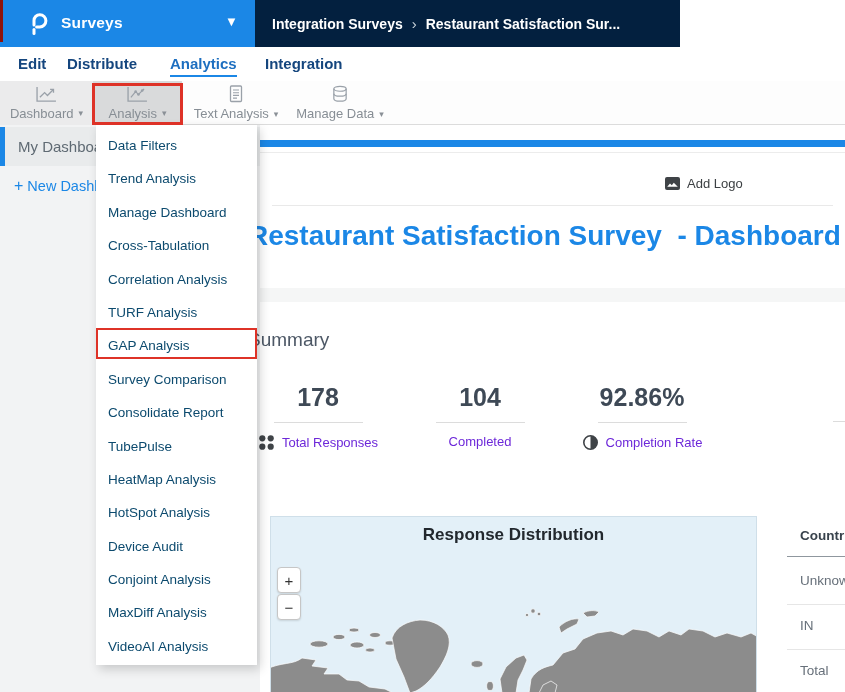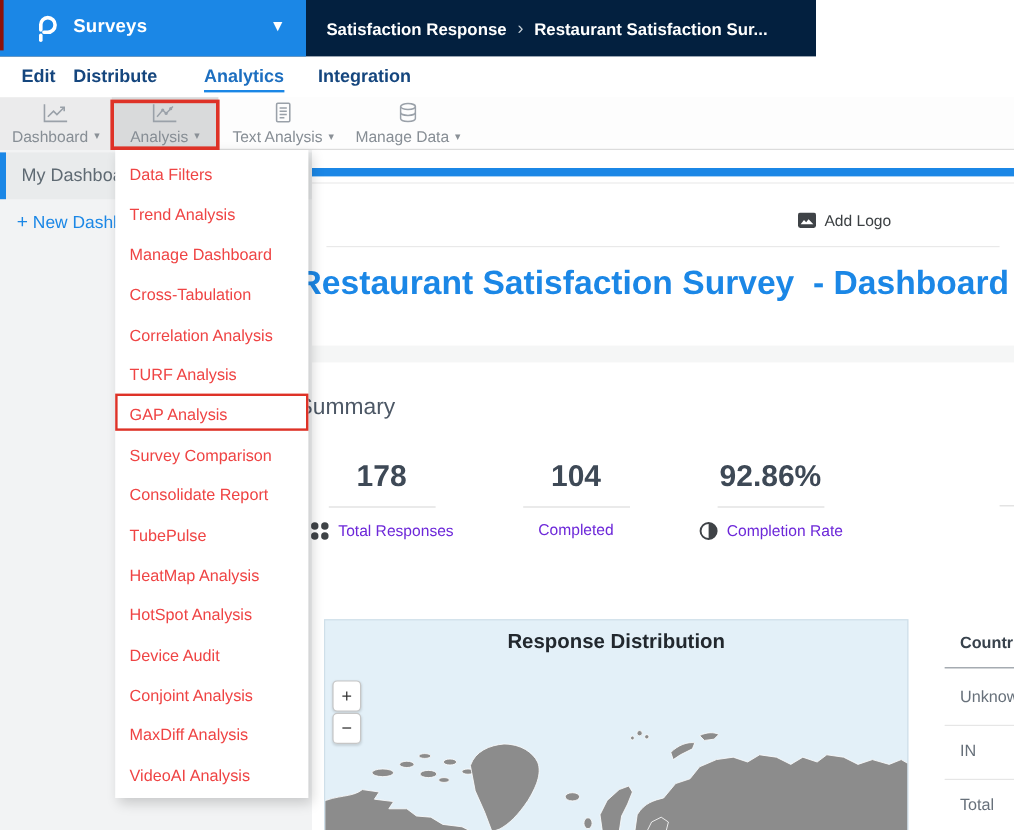--- a/index.html
+++ b/index.html
@@ -63,21 +63,21 @@
   .map-svg { position:absolute; left:0; top:0; }
 
   
   .ctable { position:absolute; left:527px; top:397px; width:60px; height:170px; overflow:hidden; }
   .ctable .th { position:absolute; left:13px; top:6px; font-size:13.5px; font-weight:700; color:#38424c; white-space:nowrap; }
   .ctable .hline { position:absolute; left:0; width:60px; height:1px; }
   .ctable .row { position:absolute; left:13px; font-size:13.5px; color:#67707a; white-space:nowrap; }
 
   
   .menu { position:absolute; left:96px; top:125px; width:161px; height:540px; background:#fff; z-index:30; box-shadow:3px 4px 10px rgba(0,0,0,.18); padding-top:4px; }
-  .menu-item { height:33.4px; line-height:33.4px; padding-left:12px; font-size:13.5px; color:#ef4444; cursor:pointer; white-space:nowrap; }
+  .menu-item { height:33.4px; line-height:33.4px; padding-left:12px; font-size:13.5px; color:#0c4a6e; cursor:pointer; white-space:nowrap; }
 
   
   .anno { position:absolute; border:3px solid #de3227; z-index:40; pointer-events:none; }
   .anno-analysis { left:92px; top:83px; width:91px; height:42px; }
   .anno-gap { left:96px; top:328px; width:161px; height:31px; border-width:2px; }
 </style>
 </head>
 <body>
 
 <div>
@@ -86,29 +86,29 @@
     <div class="hdr-left">
       <span class="red-sliver"></span>
       <svg class="logo" width="23" height="25" viewBox="0 0 23 25">
         <path d="M7 14 V9.5 A5.8 5.8 0 0 1 12.8 3.7 A6.1 6.1 0 0 1 12.8 15.9 H9.6" stroke="#fff" stroke-width="3" fill="none" stroke-linecap="round"></path>
         <line x1="7" y1="18.5" x2="7" y2="22.5" stroke="#fff" stroke-width="3" stroke-linecap="round"></line>
       </svg>
       <span class="product-name">Surveys</span>
       <span class="hdr-caret">▼</span>
     </div>
     <div class="breadcrumb">
-      <span>Satisfaction Response</span>
+      <span>Integration Surveys</span>
       <span class="sep">›</span>
       <span>Restaurant Satisfaction Sur...</span>
     </div>
   </div>
 
   <div class="nav">
     <span class="nav-item" style="left:18px">Edit</span>
-    <span class="nav-item" style="left:61px">Distribute</span>
+    <span class="nav-item" style="left:67px">Distribute</span>
     <span class="nav-item active" style="left:170px">Analytics</span>
     <span class="nav-item" style="left:265px">Integration</span>
   </div>
 
   <div class="toolbar">
     <div class="tool-btn tb-dashboard">
       <svg width="23" height="17" viewBox="0 0 24 18">
         <path d="M2 1 V16 H22" stroke="#9aa1a9" fill="none" stroke-width="1.4"></path>
         <path d="M5 12 L10 7 L13 10 L19 4" stroke="#9aa1a9" fill="none" stroke-width="1.4"></path>
         <path d="M15.8 3.6 H19.4 V7.2" stroke="#9aa1a9" fill="none" stroke-width="1.4"></path>

